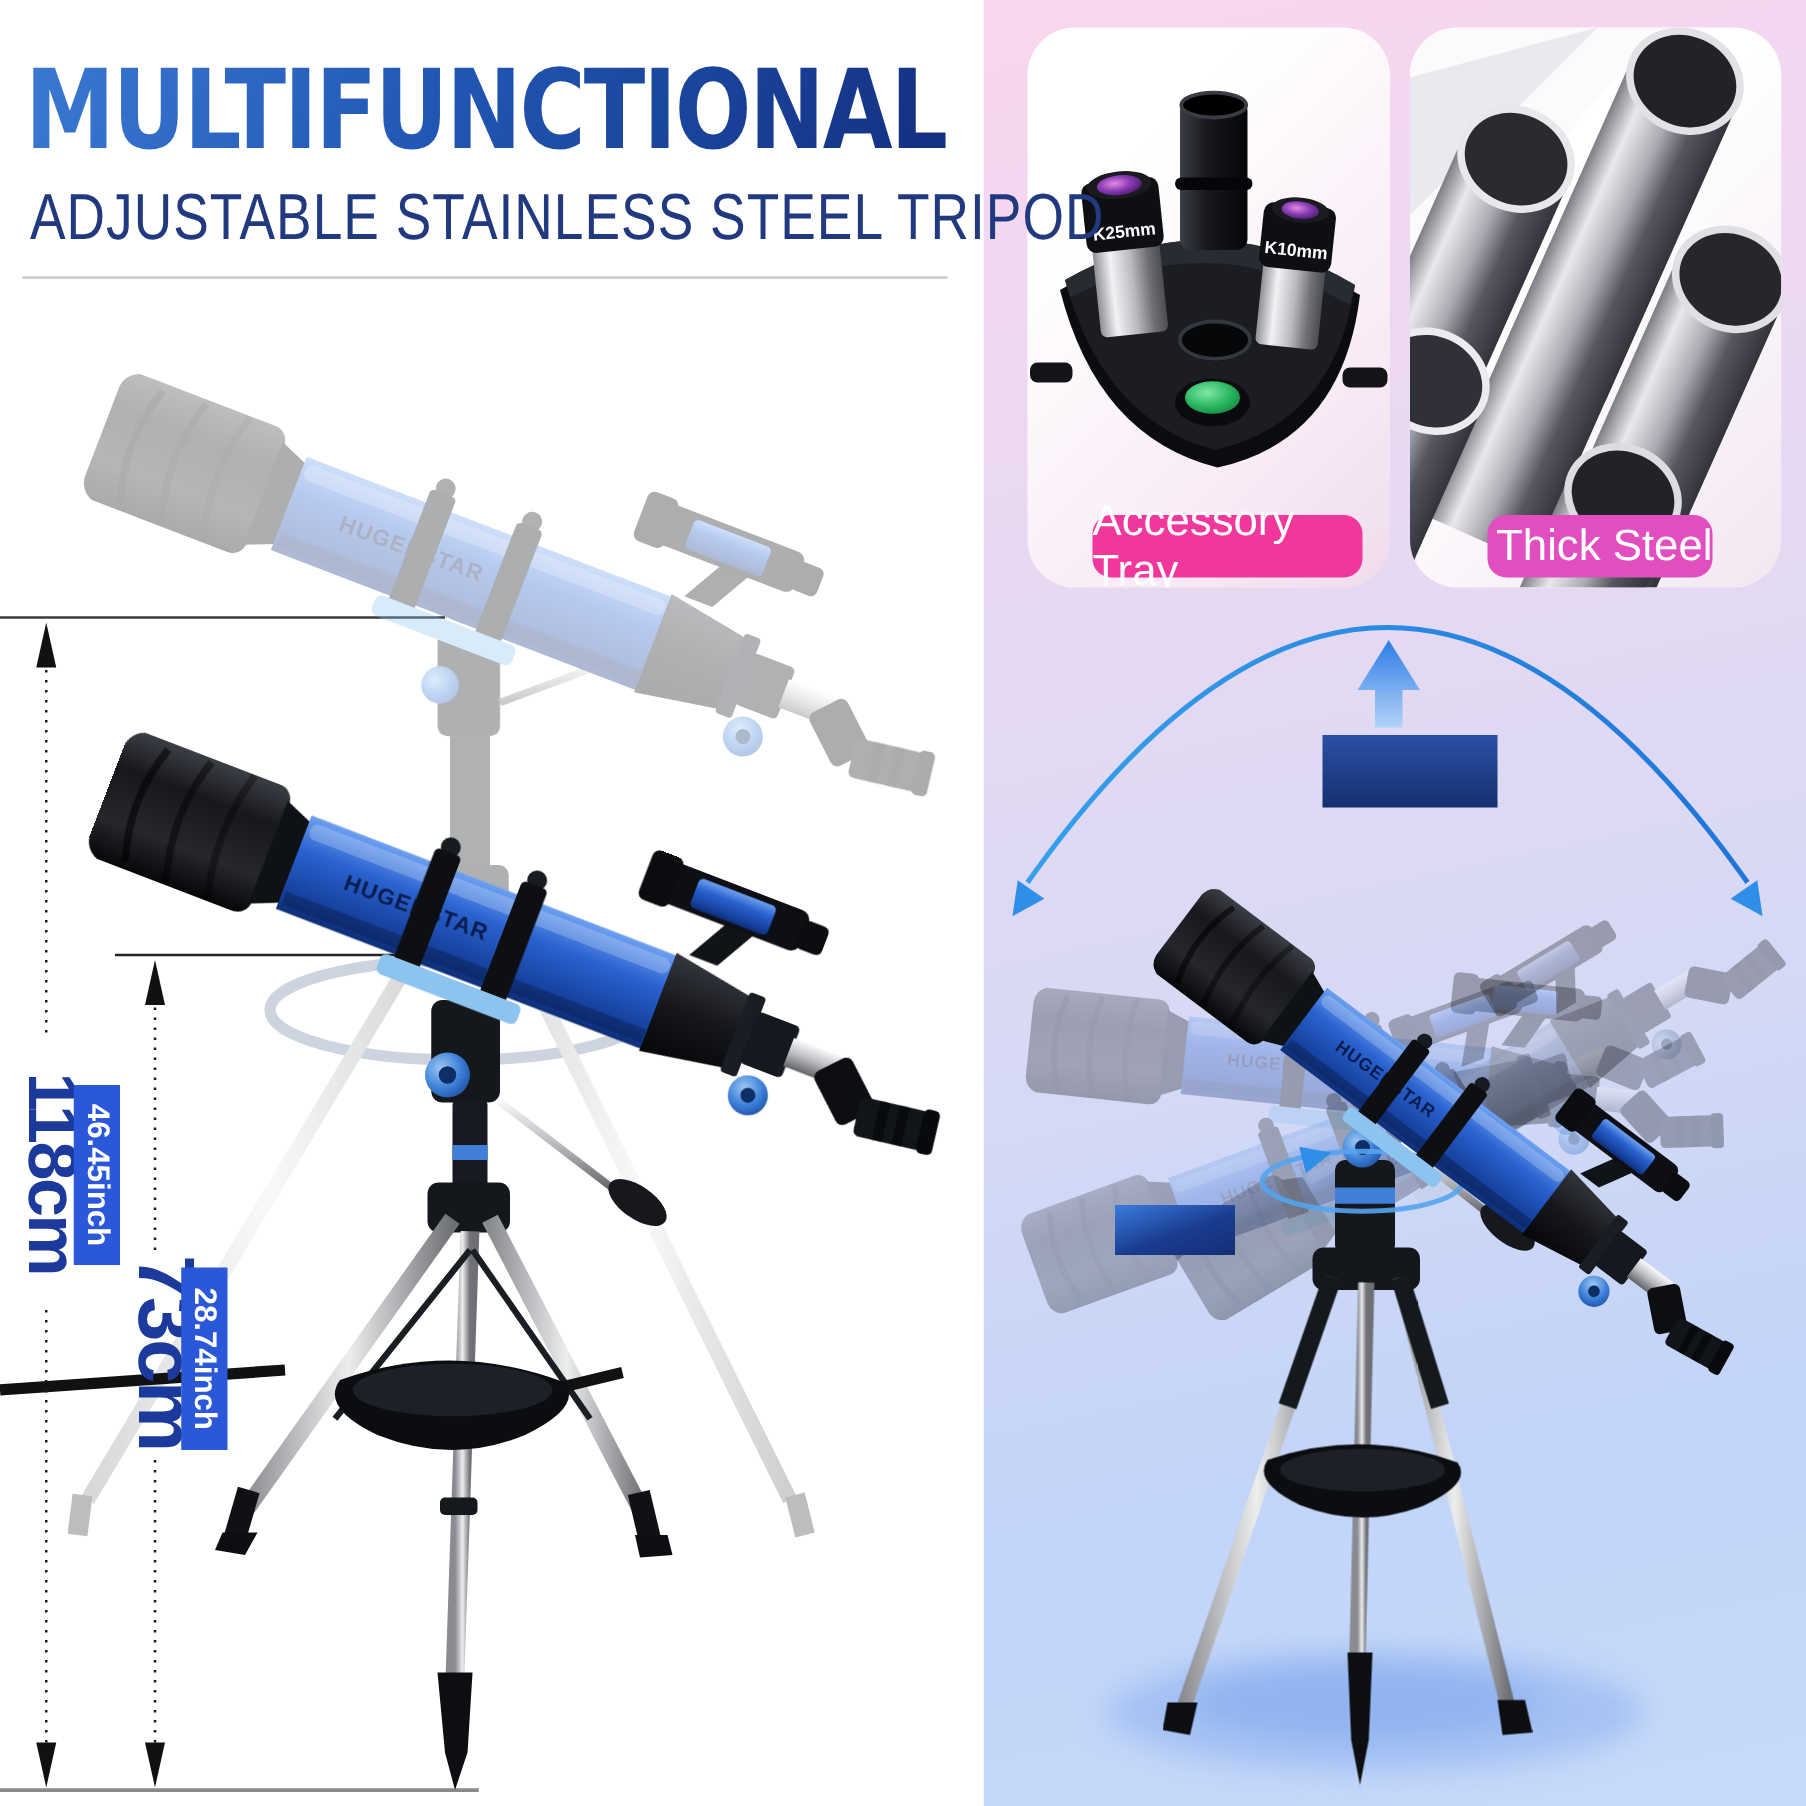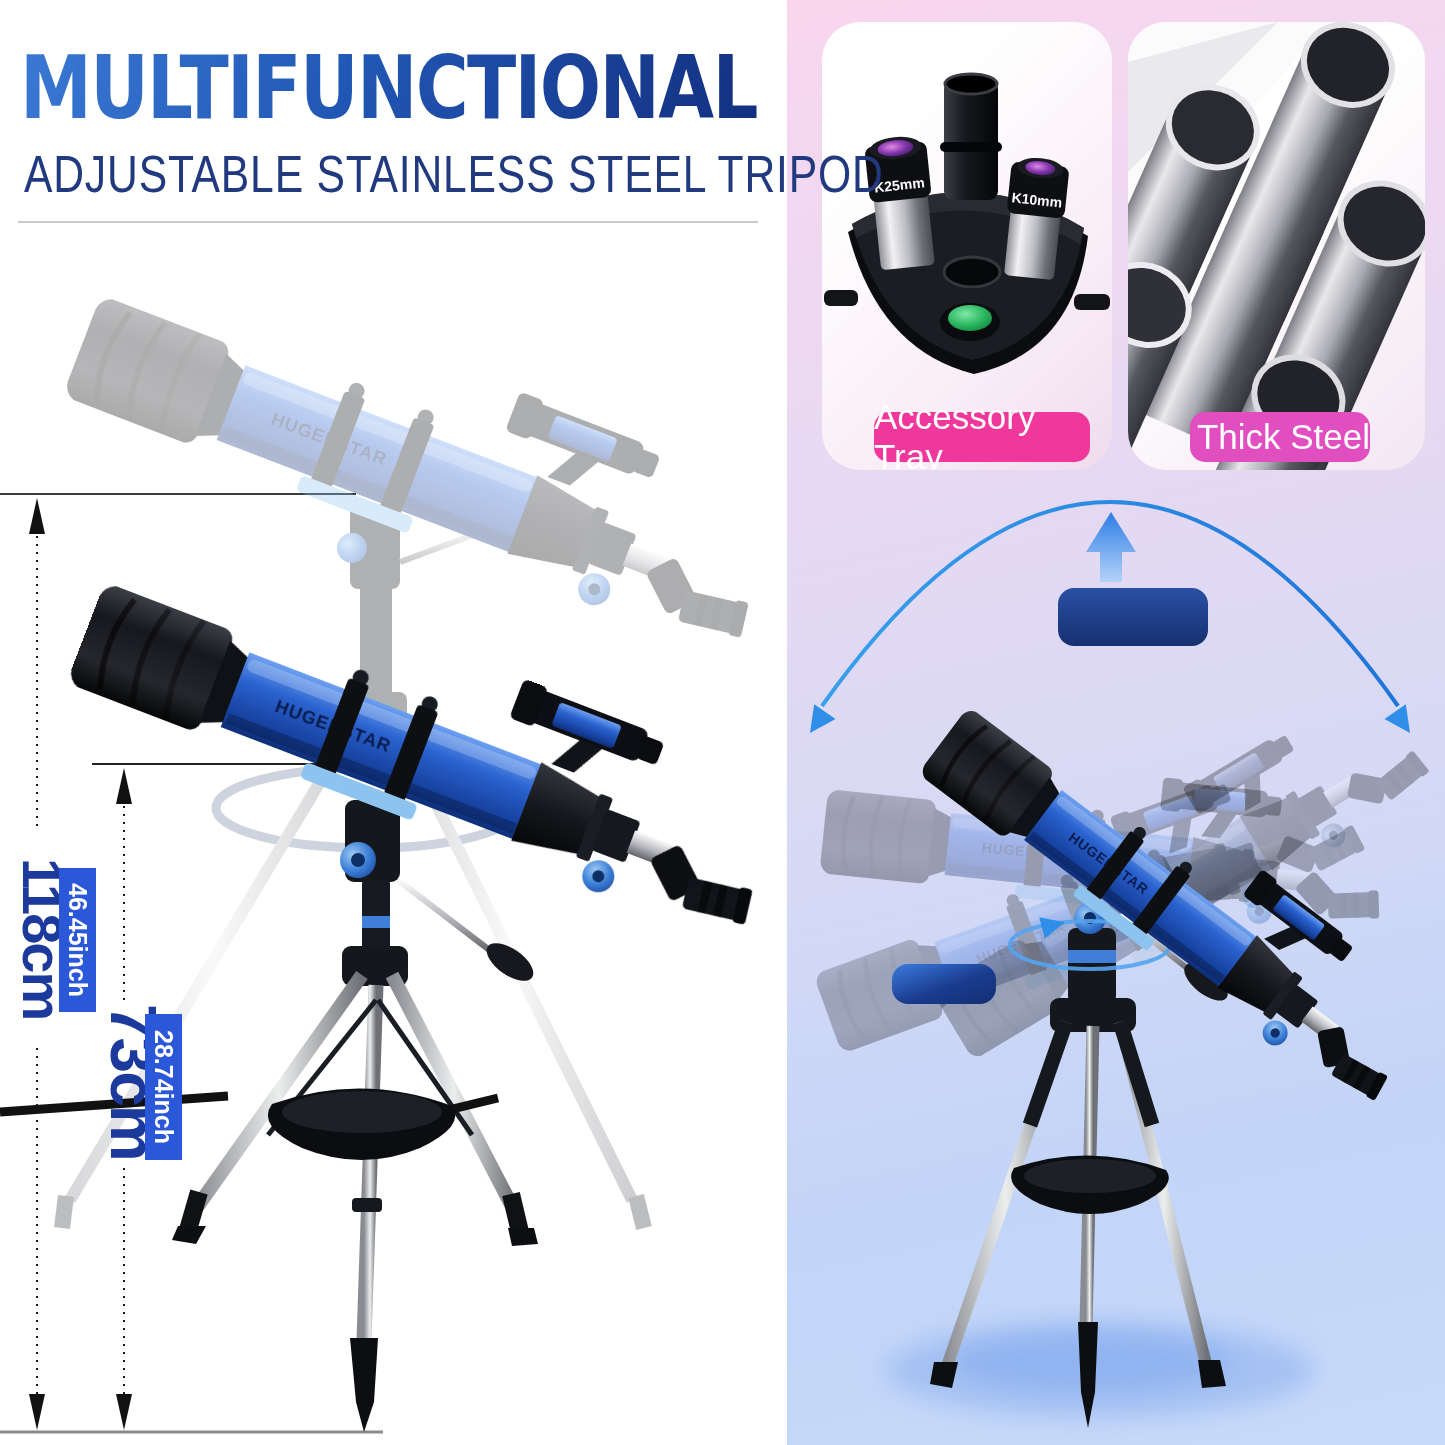--- a/index.html
+++ b/index.html
@@ -35,22 +35,22 @@
     overflow:hidden;}
   #card-tray{left:822px;width:290px;
     background:linear-gradient(135deg,#ffffff 25%,#f9ecf6 70%,#efdcEE 100%);}
   #card-steel{left:1128px;width:297px;
     background:linear-gradient(135deg,#ffffff 40%,#f3e6f2 100%);}
   .badge{position:absolute;bottom:8px;height:50px;border-radius:15px;z-index:5;
     display:flex;align-items:center;justify-content:flex-end;color:#fff;
     font-size:35px;font-weight:400;}
   #badge-tray{left:52px;width:216px;background:#f0389c;}
   #badge-steel{left:62px;width:180px;background:#e04ec0;}
-  .deg{font-family:"DejaVu Sans",sans-serif;font-weight:bold;
-    -webkit-background-clip:text;background-clip:text;color:transparent;border-radius:16px;}
+  .deg{font-family:"DejaVu Sans",sans-serif;font-weight:normal;
+    -webkit-background-clip:text;background-clip:text;color:transparent;}
   #label-180{left:1058px;top:588px;font-size:58px;
     background:linear-gradient(180deg,#2a4fa4 0%,#15306f 100%);}
   #label-360{left:892px;top:964px;font-size:40px;
     background:linear-gradient(160deg,#3b7ce0 0%,#1a3c8e 55%,#132e74 100%);}
 </style>
 </head>
 <body>
 
 <div id="stage">
   <div id="panel-left" class="panel"></div>

